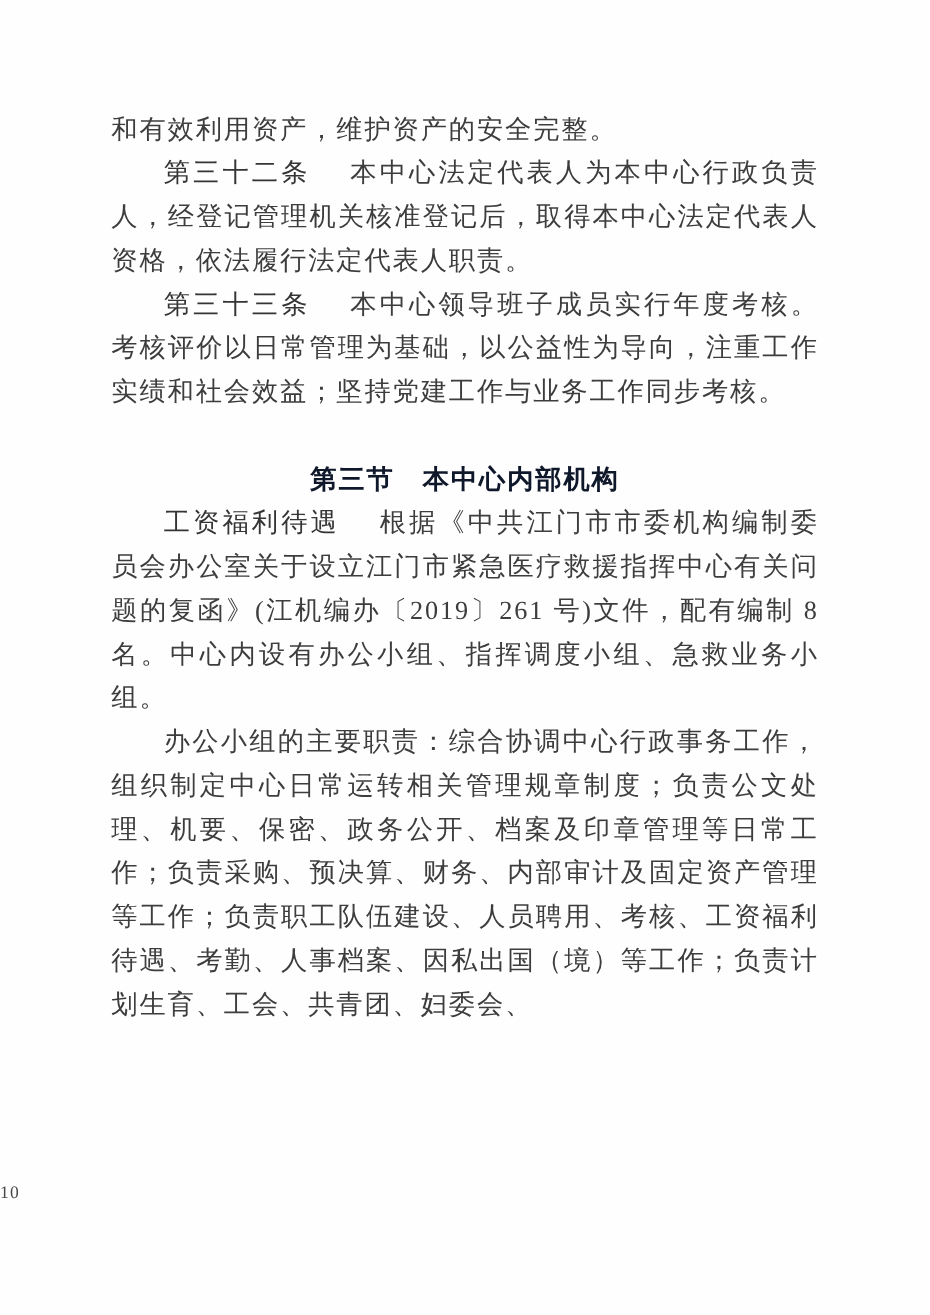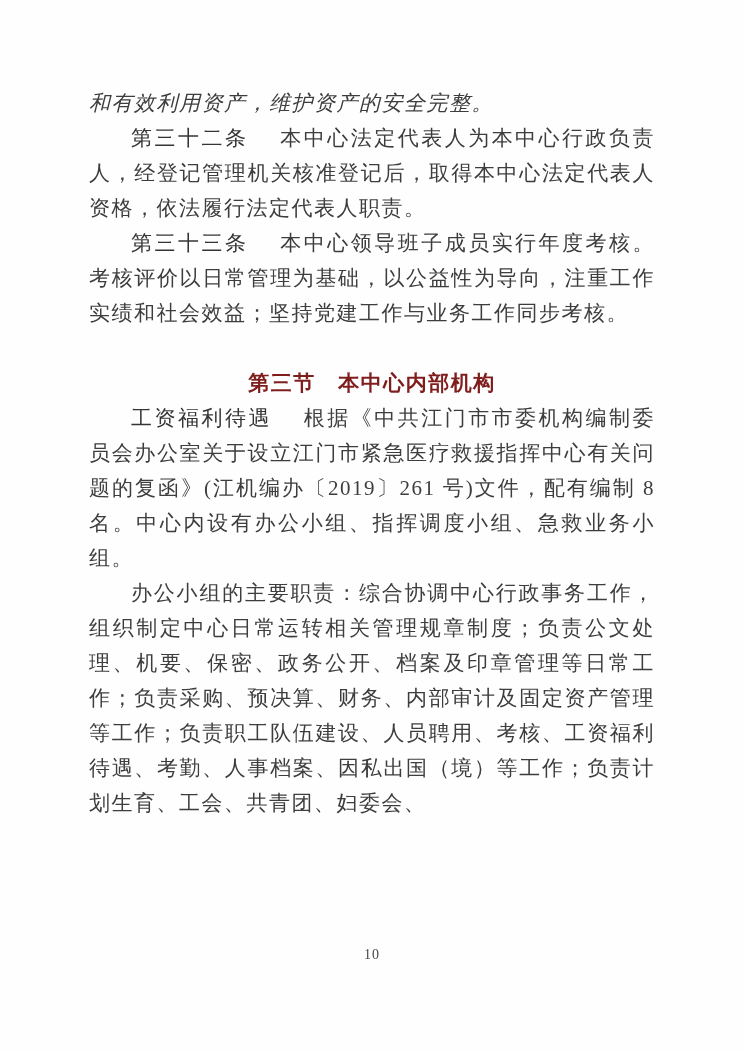--- a/index.html
+++ b/index.html
@@ -31,40 +31,38 @@
     text-align: justify;
     text-justify: inter-character;
     word-break: break-all;
   }
   p.para.indented,
   p.para.article {
     text-indent: 2em;
   }
   p.para.continuation {
     text-indent: 0;
-    font-style: italic;
   }
   p.para.heading {
     text-indent: 0;
     text-align: center;
     font-weight: bold;
-    color: #7f1d1d;
+    color: #0f172a;
     margin-top: 35px;
   }
   .article-label {
     font-weight: normal;
     color: #353535;
     margin-right: 0.4em;
   }
   .page-number {
     position: absolute;
     top: 947px;
     left: 0;
     right: 0;
-    text-align: center;
     font-size: 14px;
     letter-spacing: 1px;
     color: #474747;
     font-family: "Liberation Serif", "DejaVu Serif", serif;
   }
 </style>
 </head>
 <body>
 
 <div class="sheet">

